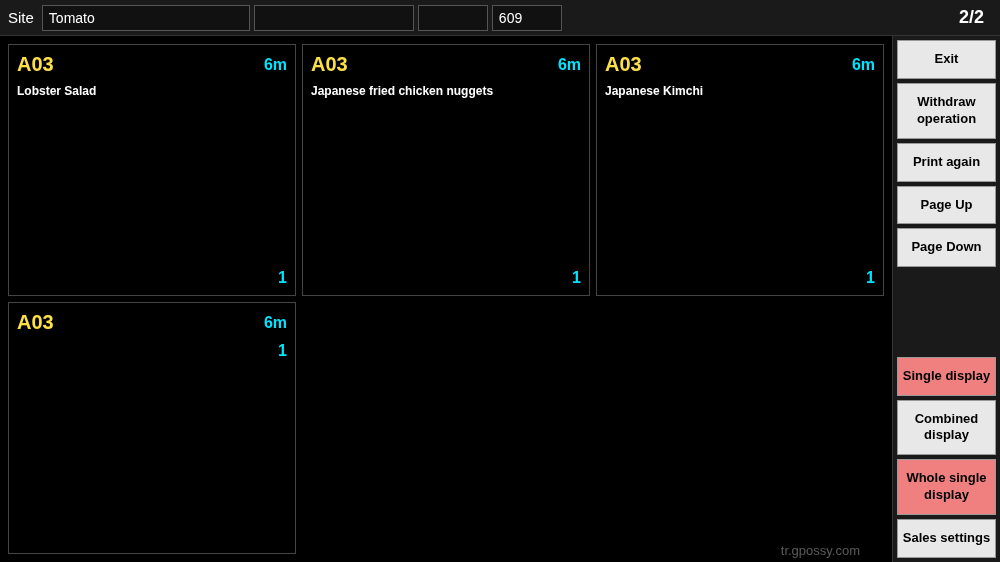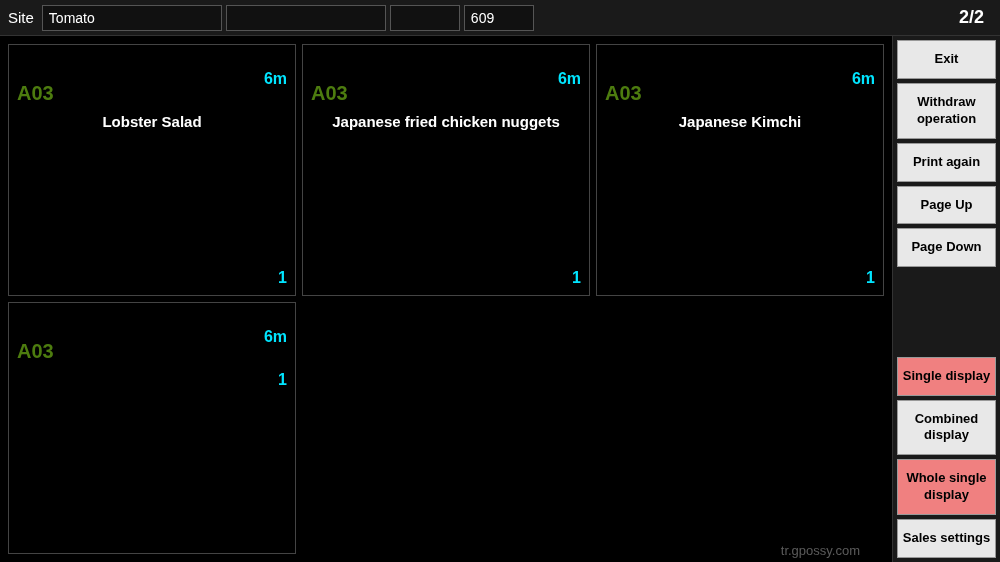--- a/index.html
+++ b/index.html
@@ -24,21 +24,21 @@
       color: #fff;
       margin-right: 8px;
       font-size: 15px;
     }
     #header .site-input {
       background: #111;
       border: 1px solid #555;
       color: #fff;
       padding: 2px 6px;
       font-size: 14px;
-      width: 180px;
+      width: 208px;
       height: 26px;
     }
     #header .header-field2 {
       background: #111;
       border: 1px solid #555;
       color: #fff;
       padding: 2px 6px;
       font-size: 14px;
       width: 160px;
       height: 26px;
@@ -93,36 +93,34 @@
       min-height: 140px;
       position: relative;
     }
     .card-header {
       display: flex;
       justify-content: space-between;
       align-items: center;
       margin-bottom: 8px;
     }
     .card-table {
-      color: #4d7c0f;
+      color: #fde047;
       font-size: 20px;
       font-weight: bold;
-      margin-top: 29px;
     }
     .card-time {
       color: #00e5ff;
       font-size: 16px;
       font-weight: bold;
     }
     .card-item {
       color: #fff;
-      font-size: 15px;
+      font-size: 12px;
       font-weight: bold;
       flex: 1;
-      text-align: center;
     }
     .card-qty {
       color: #00e5ff;
       font-size: 16px;
       font-weight: bold;
       text-align: right;
     }
     #sidebar {
       width: 108px;
       background: #1a1a1a;

